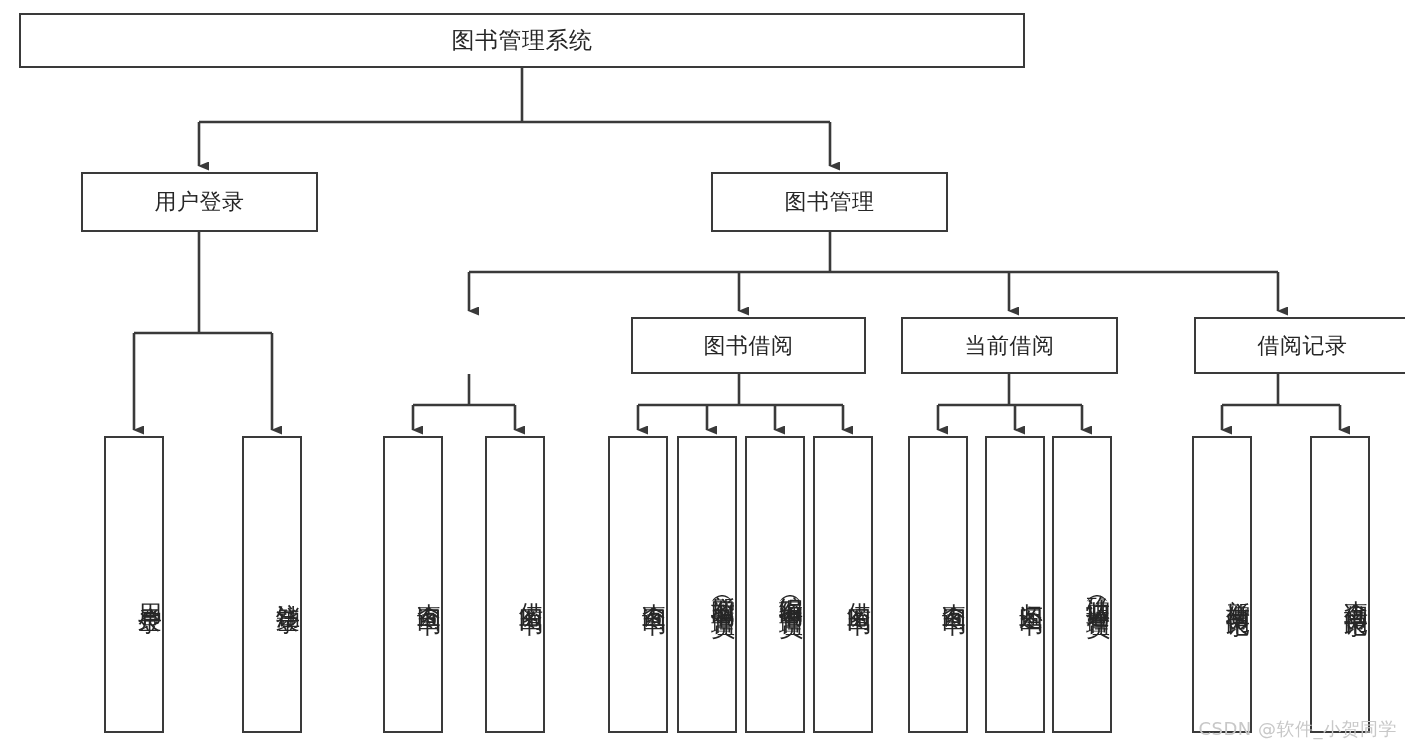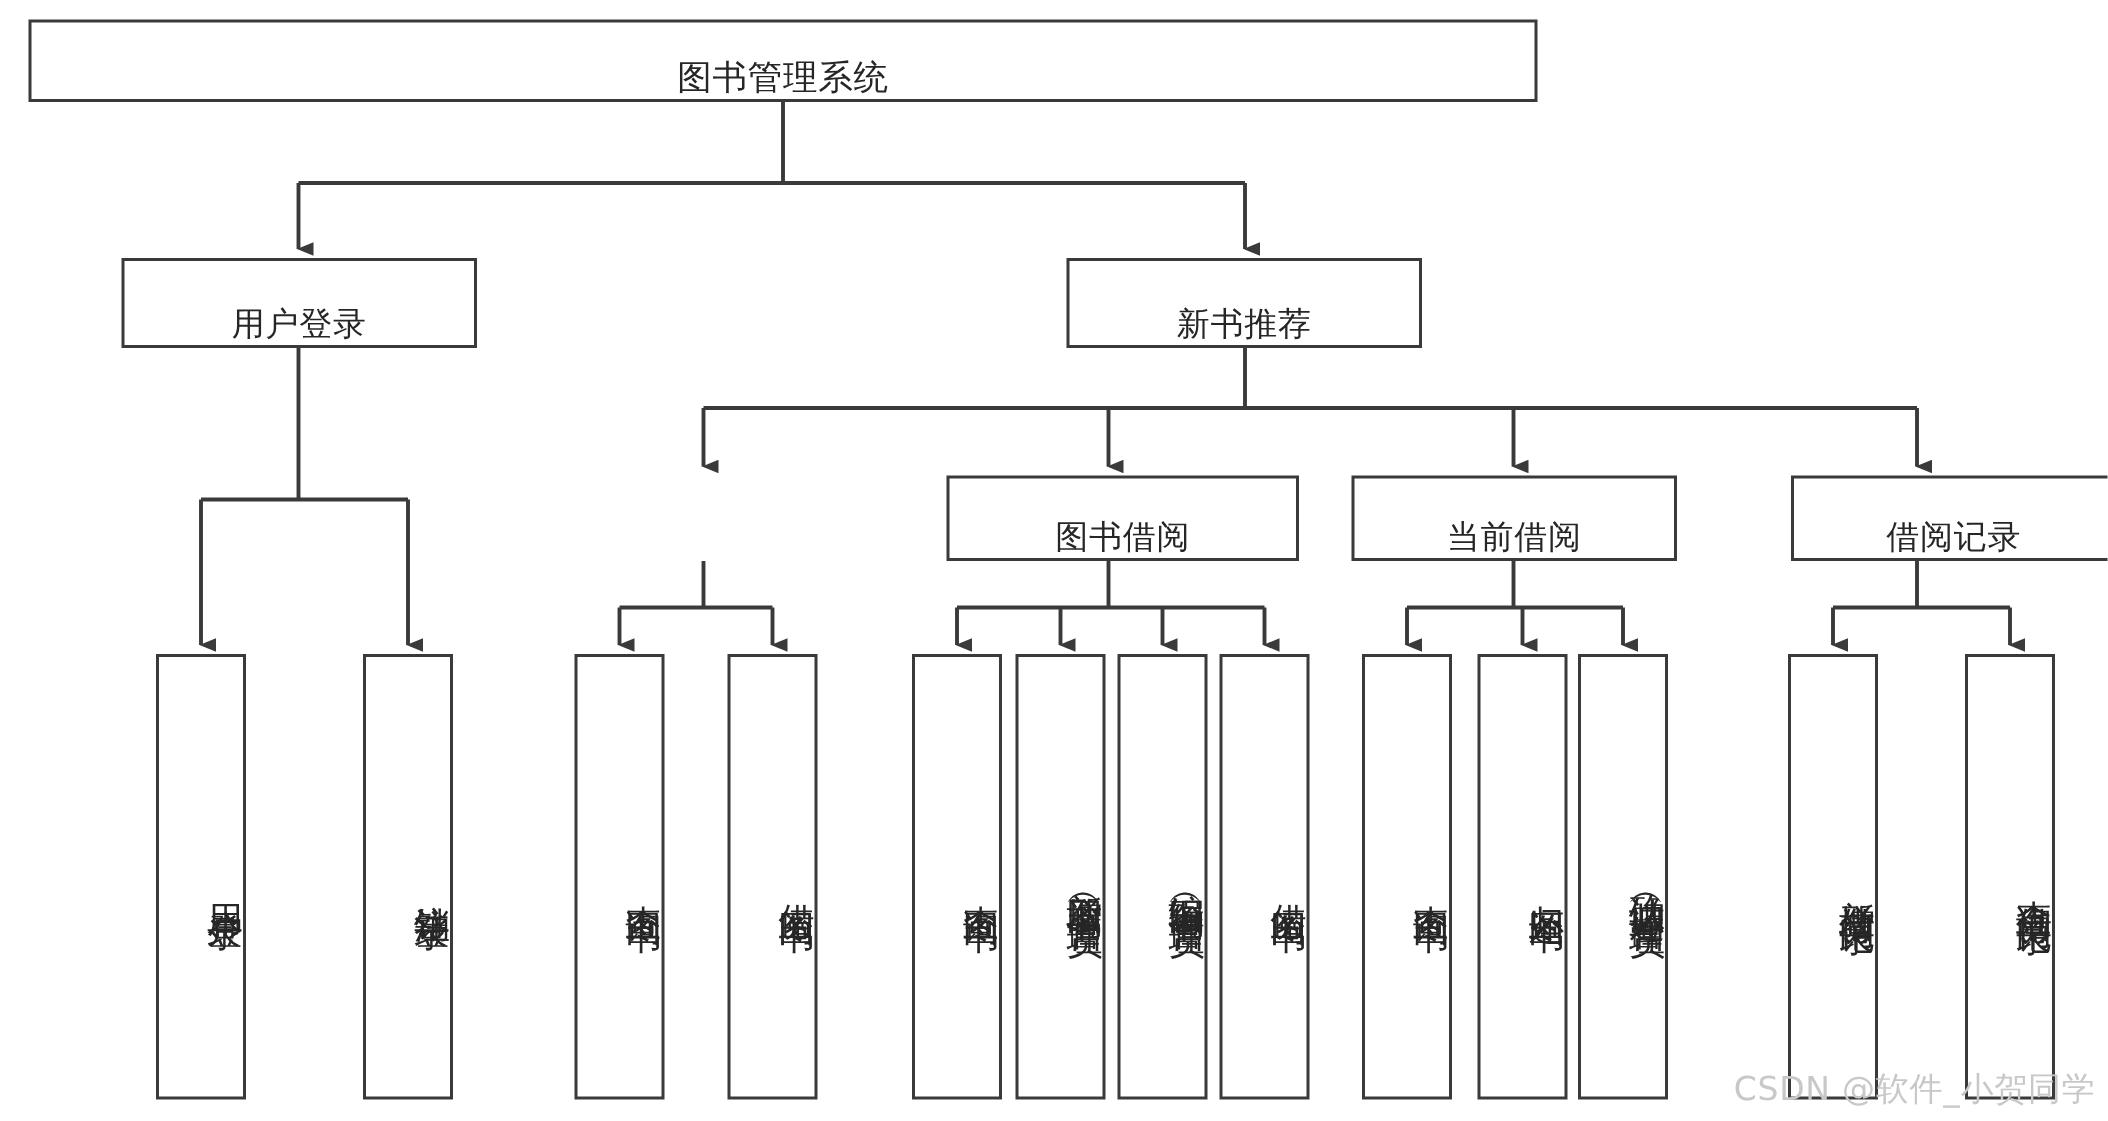--- a/index.html
+++ b/index.html
@@ -26,21 +26,21 @@
     width: 1405px;
     height: 747px;
     pointer-events: none;
   }
   .node {
     position: absolute;
     box-sizing: border-box;
     background: #ffffff;
     border: 2px solid #3a3a3a;
     display: flex;
-    align-items: flex-end;
+    align-items: center;
     justify-content: center;
     color: #262626;
     line-height: 1.18;
   }
   .node-label {
     display: block;
     text-align: center;
     white-space: pre-line;
   }
   .node.horiz .node-label {
@@ -62,21 +62,21 @@
     text-orientation: upright;
     font-size: 24px;
     letter-spacing: 3px;
     line-height: 1.05;
     white-space: normal;
   }
   #watermark {
     position: absolute;
     right: 8px;
     bottom: 6px;
-    font-size: 22px;
+    font-size: 18px;
     color: #c8c8c8;
     letter-spacing: 0.5px;
     font-family: "DejaVu Sans", "Liberation Sans", sans-serif;
     white-space: nowrap;
   }
 </style>
 </head>
 <body>
 
 <div id="diagram-root">
@@ -134,21 +134,21 @@
   </svg>
 
   <div class="node horiz root" style="left:19px; top:13px; width:1006px; height:55px;">
     <span class="node-label">图书管理系统</span>
   </div>
 
   <div class="node horiz" style="left:81px; top:172px; width:237px; height:60px;">
     <span class="node-label">用户登录</span>
   </div>
   <div class="node horiz" style="left:711px; top:172px; width:237px; height:60px;">
-    <span class="node-label">新书推荐</span>
+    <span class="node-label">图书管理</span>
   </div>
 
   <div class="node horiz" style="left:631px; top:317px; width:235px; height:57px;">
     <span class="node-label">图书借阅</span>
   </div>
   <div class="node horiz" style="left:901px; top:317px; width:217px; height:57px;">
     <span class="node-label">当前借阅</span>
   </div>
   <div class="node horiz" style="left:1194px; top:317px; width:217px; height:57px;">
     <span class="node-label">借阅记录</span>

